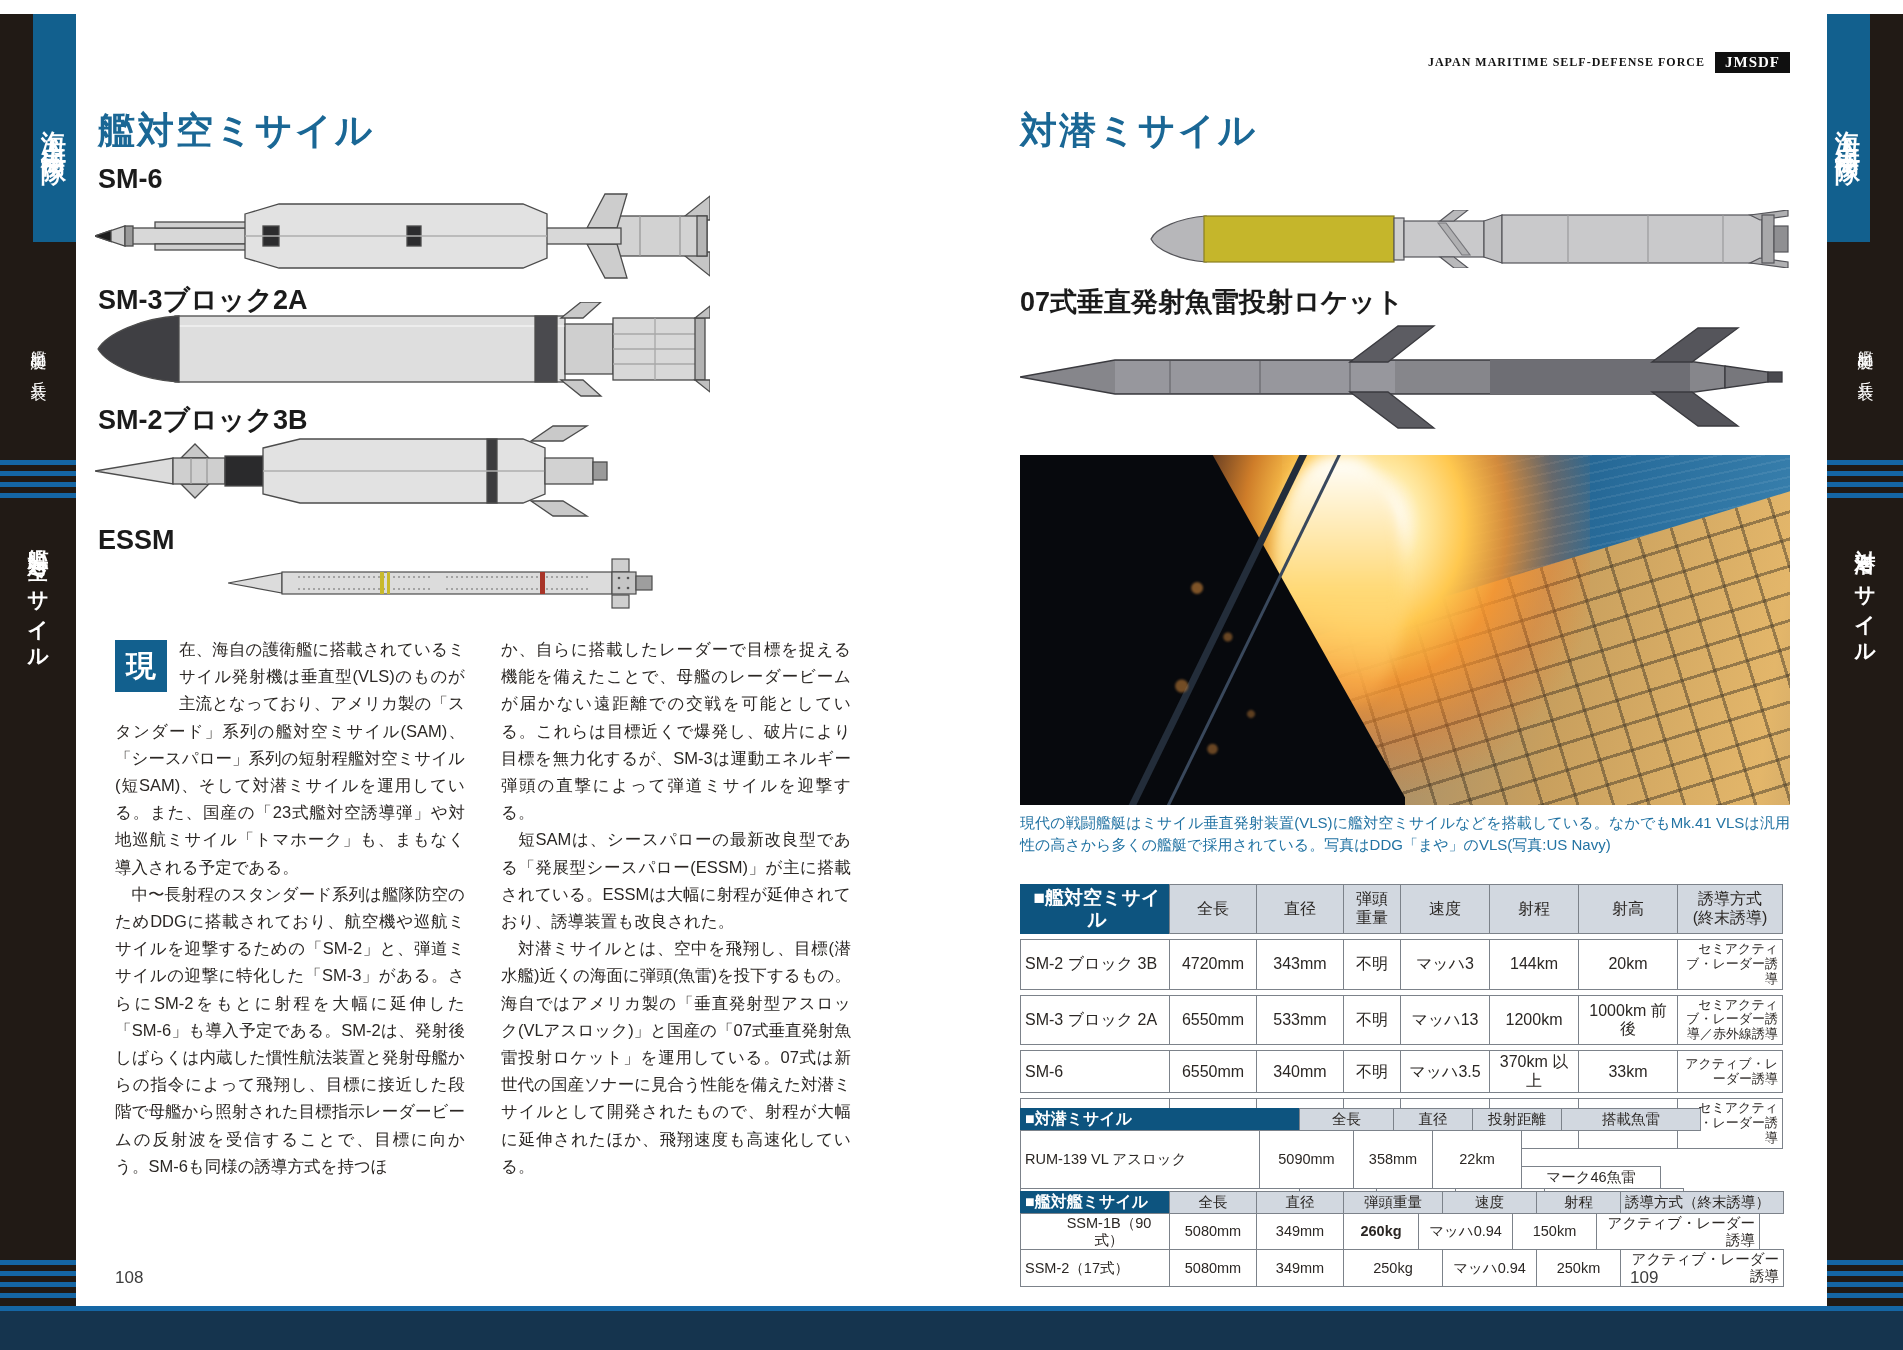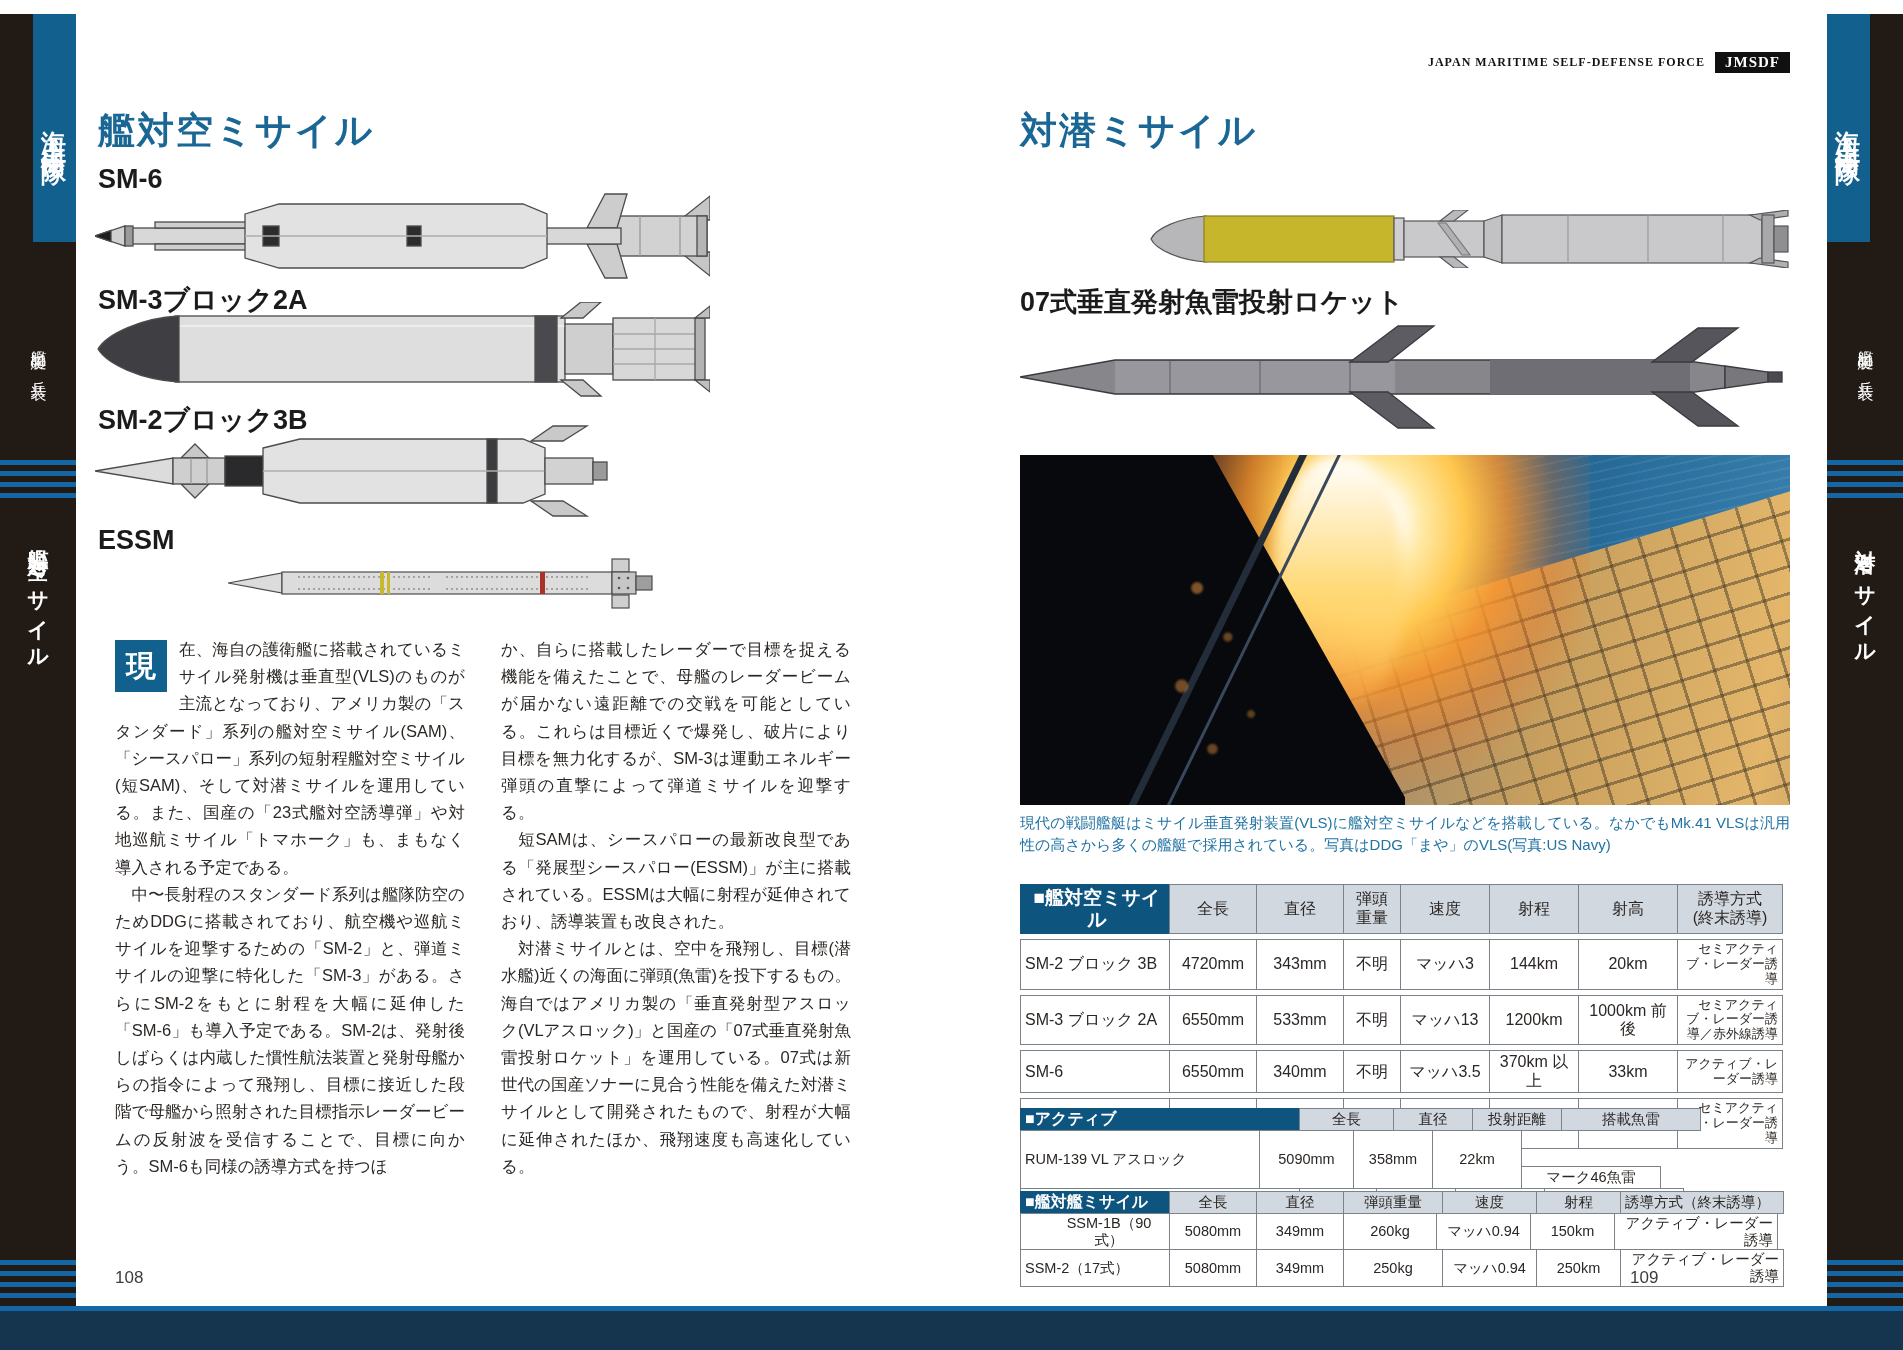--- a/index.html
+++ b/index.html
@@ -375,21 +375,21 @@
         <div class="tcell" style="width: 88px;">254mm</div>
         <div class="tcell" style="width: 58px;">不明</div>
         <div class="tcell" style="width: 90px;">マッハ4</div>
         <div class="tcell" style="width: 90px;">50km</div>
         <div class="tcell" style="width: 100px;">11km</div>
         <div class="tcell tleft tsmall" style="width: 106px;">セミアクティブ・レーダー誘導</div>
       </div>
     </div>
   <div class="stable t-small" id="table-1" style="left:1020px;top:1108px;">
       <div class="trow thead">
-        <div class="tcell ttitle" style="width: 280px;">■アクティブ</div>
+        <div class="tcell ttitle" style="width: 280px;">■対潜ミサイル</div>
         <div class="tcell th" style="width: 95px;">全長</div>
         <div class="tcell th" style="width: 80px;">直径</div>
         <div class="tcell th" style="width: 90px;">投射距離</div>
         <div class="tcell th" style="width: 140px;">搭載魚雷</div>
       </div>
       <div class="trow" style="margin-top: -1px;">
         <div class="tcell tname" style="width: 240px;">RUM-139 VL アスロック</div>
         <div class="tcell" style="width: 95px;">5090mm</div>
         <div class="tcell" style="width: 80px;">358mm</div>
         <div class="tcell" style="width: 90px;">22km</div>
@@ -410,21 +410,21 @@
         <div class="tcell th" style="width: 88px;">直径</div>
         <div class="tcell th" style="width: 100px;">弾頭重量</div>
         <div class="tcell th" style="width: 95px;">速度</div>
         <div class="tcell th" style="width: 85px;">射程</div>
         <div class="tcell th tleft" style="width: 164px;">誘導方式（終末誘導）</div>
       </div>
       <div class="trow" style="margin-top: -1px;">
         <div class="tcell tname" style="width: 150px; padding-left: 32px;">SSM-1B（90式）</div>
         <div class="tcell" style="width: 88px;">5080mm</div>
         <div class="tcell" style="width: 88px;">349mm</div>
-        <div class="tcell" style="width: 94px;">260kg</div>
+        <div class="tcell" style="width: 76px; font-weight: bold;">260kg</div>
         <div class="tcell" style="width: 95px;">マッハ0.94</div>
         <div class="tcell" style="width: 85px;">150km</div>
         <div class="tcell tleft" style="width: 164px;">アクティブ・レーダー誘導</div>
       </div>
       <div class="trow" style="margin-top: -1px;">
         <div class="tcell tname" style="width: 150px;">SSM-2（17式）</div>
         <div class="tcell" style="width: 88px;">5080mm</div>
         <div class="tcell" style="width: 88px;">349mm</div>
         <div class="tcell" style="width: 100px;">250kg</div>
         <div class="tcell" style="width: 95px;">マッハ0.94</div>

